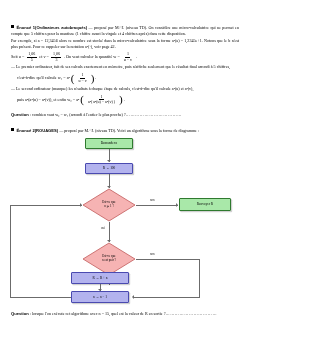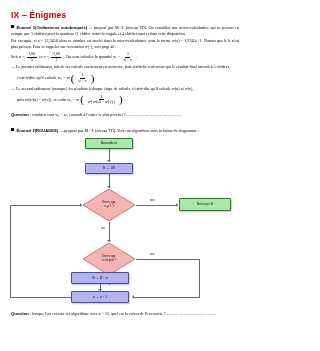--- a/index.html
+++ b/index.html
@@ -58,21 +58,20 @@
                border-left:2.6px solid #6b6b6b;}
   .arrow.left{border-top:2px solid transparent;border-bottom:2px solid transparent;
               border-right:2.6px solid #6b6b6b;}
   .elabel{position:absolute;font-size:3px;color:#111;font-family:"Liberation Serif",serif;}
 </style>
 </head>
 <body>
 
 <div class="page">
 
-  <div class="sec-title">IX – Énigmes</div>
 
   <div class="exo" style="top:25px;">
 
     <div class="exo-head">
       <span class="bullet"></span><span class="exo-label">Énoncé 1</span><span class="exo-sub">(Ordinateurs autobraqués)</span><span> — proposé par M.~J. (niveau TD). On considère une micro-calculatrice qui ne permet en compte que 5 chiffres pour la mantisse (1 chiffre avant la virgule et 4 chiffres après) dans cette disposition.</span>
     </div>
 
     <div class="para">Par exemple, si a = 12,3456 alors ce nombre est stocké dans la micro-calculatrice sous la forme a²(a) = 1,2345e+1. Notons que le b n'est plus présent. Pour ce rappeler sur la notation a²(·), voir page 42.</div>
 
     <div class="mathline">

